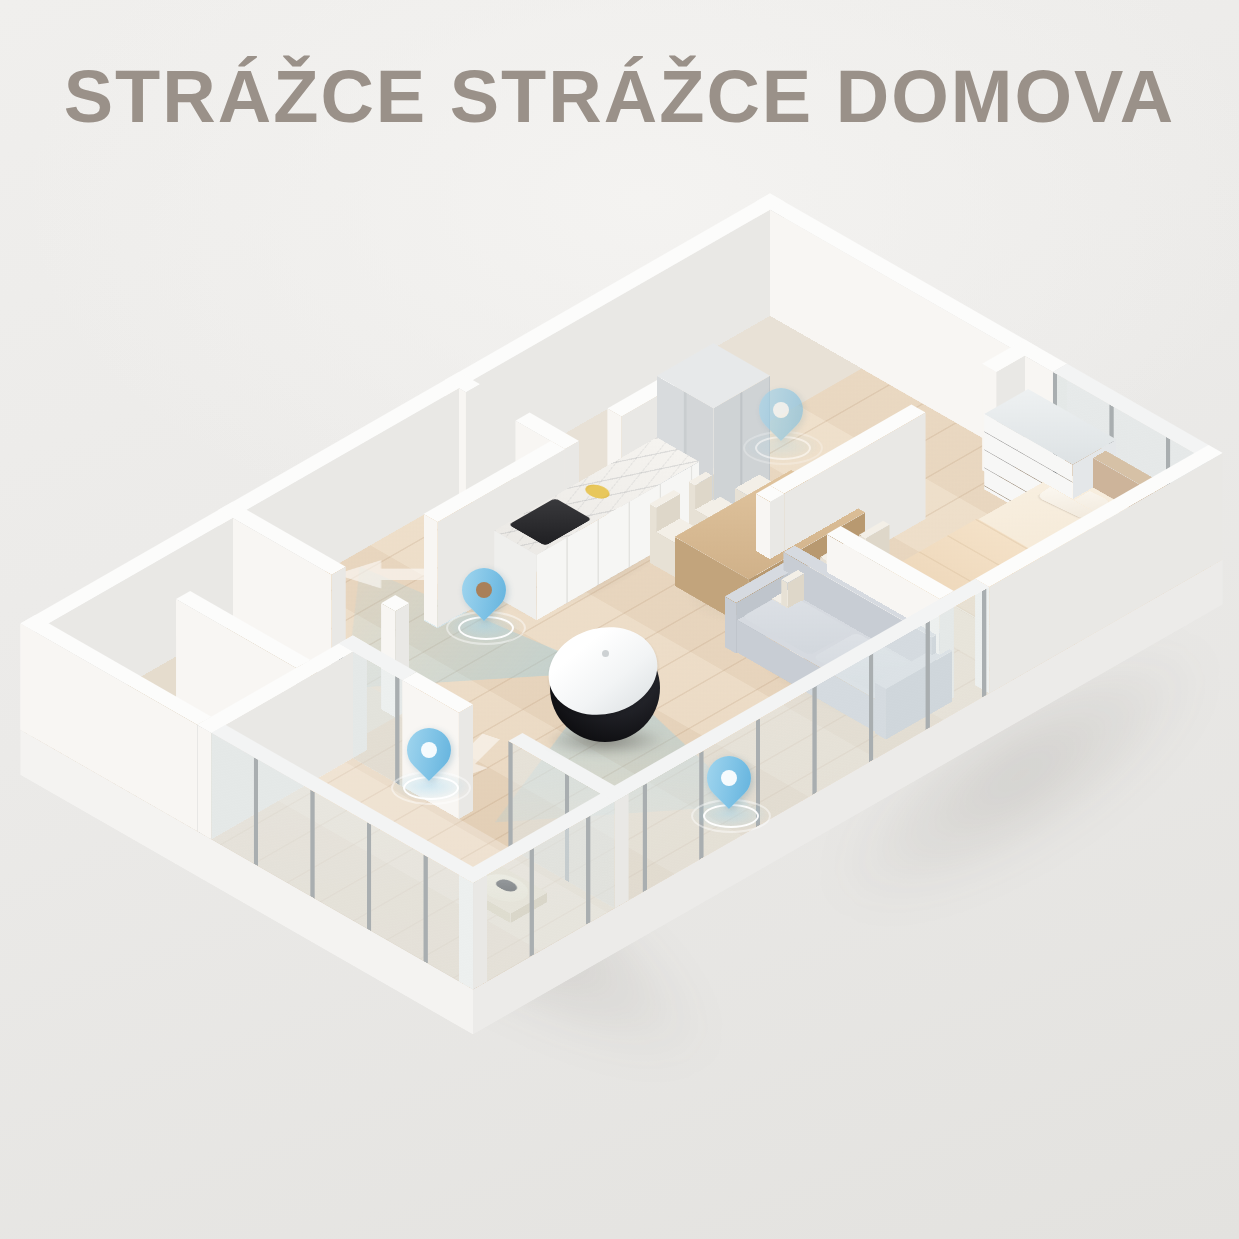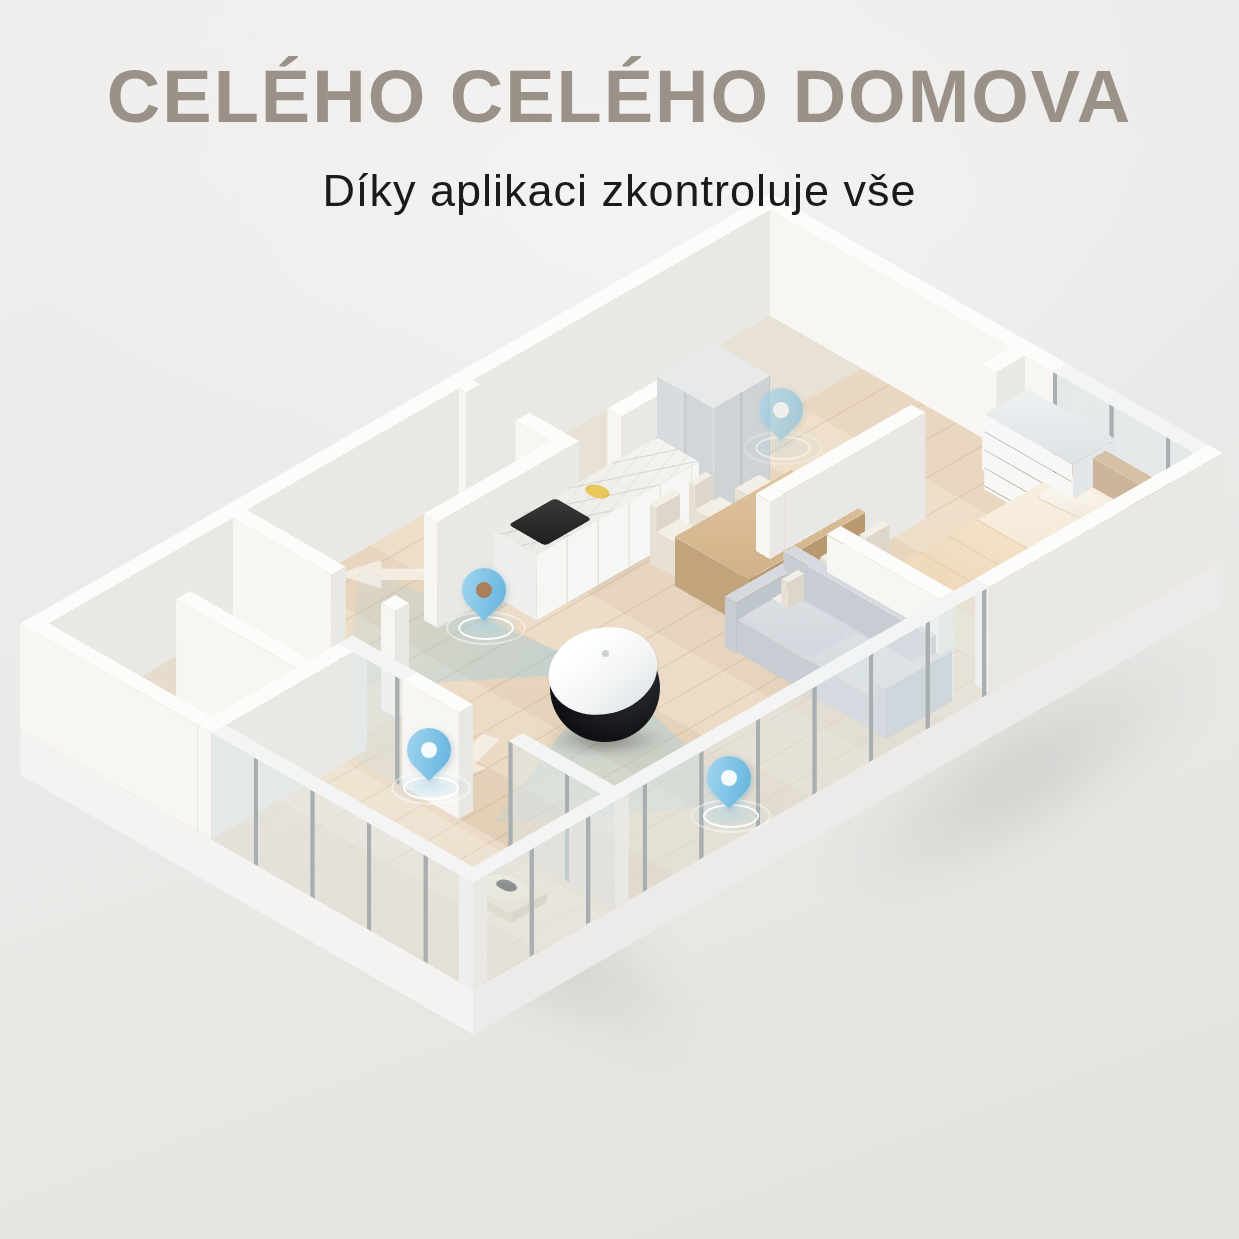--- a/index.html
+++ b/index.html
@@ -68,22 +68,21 @@
   .pin.faded{opacity:.55;}
   .p1{left:751px;top:376px;}
   .p2{left:454px;top:556px;}
   .p3{left:399px;top:716px;}
   .p4{left:699px;top:744px;}
 </style>
 </head>
 <body style="background-color: rgb(238, 237, 235);">
 
 <div class="hdr">
-  <h1>CELÉHO CELÉHO DOMOVA</h1>
-  <h2>Díky aplikaci zkontroluje vše</h2>
+  <h1>STRÁŽCE STRÁŽCE DOMOVA</h1>
 </div>
 
 <div class="gshadow gs-a"></div>
 <div class="gshadow gs-b"></div>
 
 <div class="scene3d">
   <div id="plan">
       <div style="left: 0px; top: 0px; width: 640px; height: 1060px; transform-origin: 0px 0px; transform: translateZ(0px); background: repeating-linear-gradient(90deg, rgba(165, 125, 88, 0.16) 0px, rgba(165, 125, 88, 0.16) 1.5px, rgba(0, 0, 0, 0) 1.5px, rgba(0, 0, 0, 0) 47px), repeating-linear-gradient(0deg, rgba(190, 150, 110, 0.08) 0px, rgba(190, 150, 110, 0.08) 95px, rgba(255, 244, 228, 0.12) 95px, rgba(255, 244, 228, 0.12) 190px), linear-gradient(135deg, rgb(238, 223, 202) 0%, rgb(234, 217, 195) 55%, rgb(226, 207, 182) 100%);"></div>
       <div style="left: 0px; top: 0px; width: 150px; height: 460px; transform-origin: 0px 0px; transform: translateZ(0.5px); background: rgb(232, 225, 214);"></div>
       <div style="left: 0px; top: 760px; width: 250px; height: 300px; transform-origin: 0px 0px; transform: translateZ(0.5px); background: rgb(229, 220, 205);"></div>

